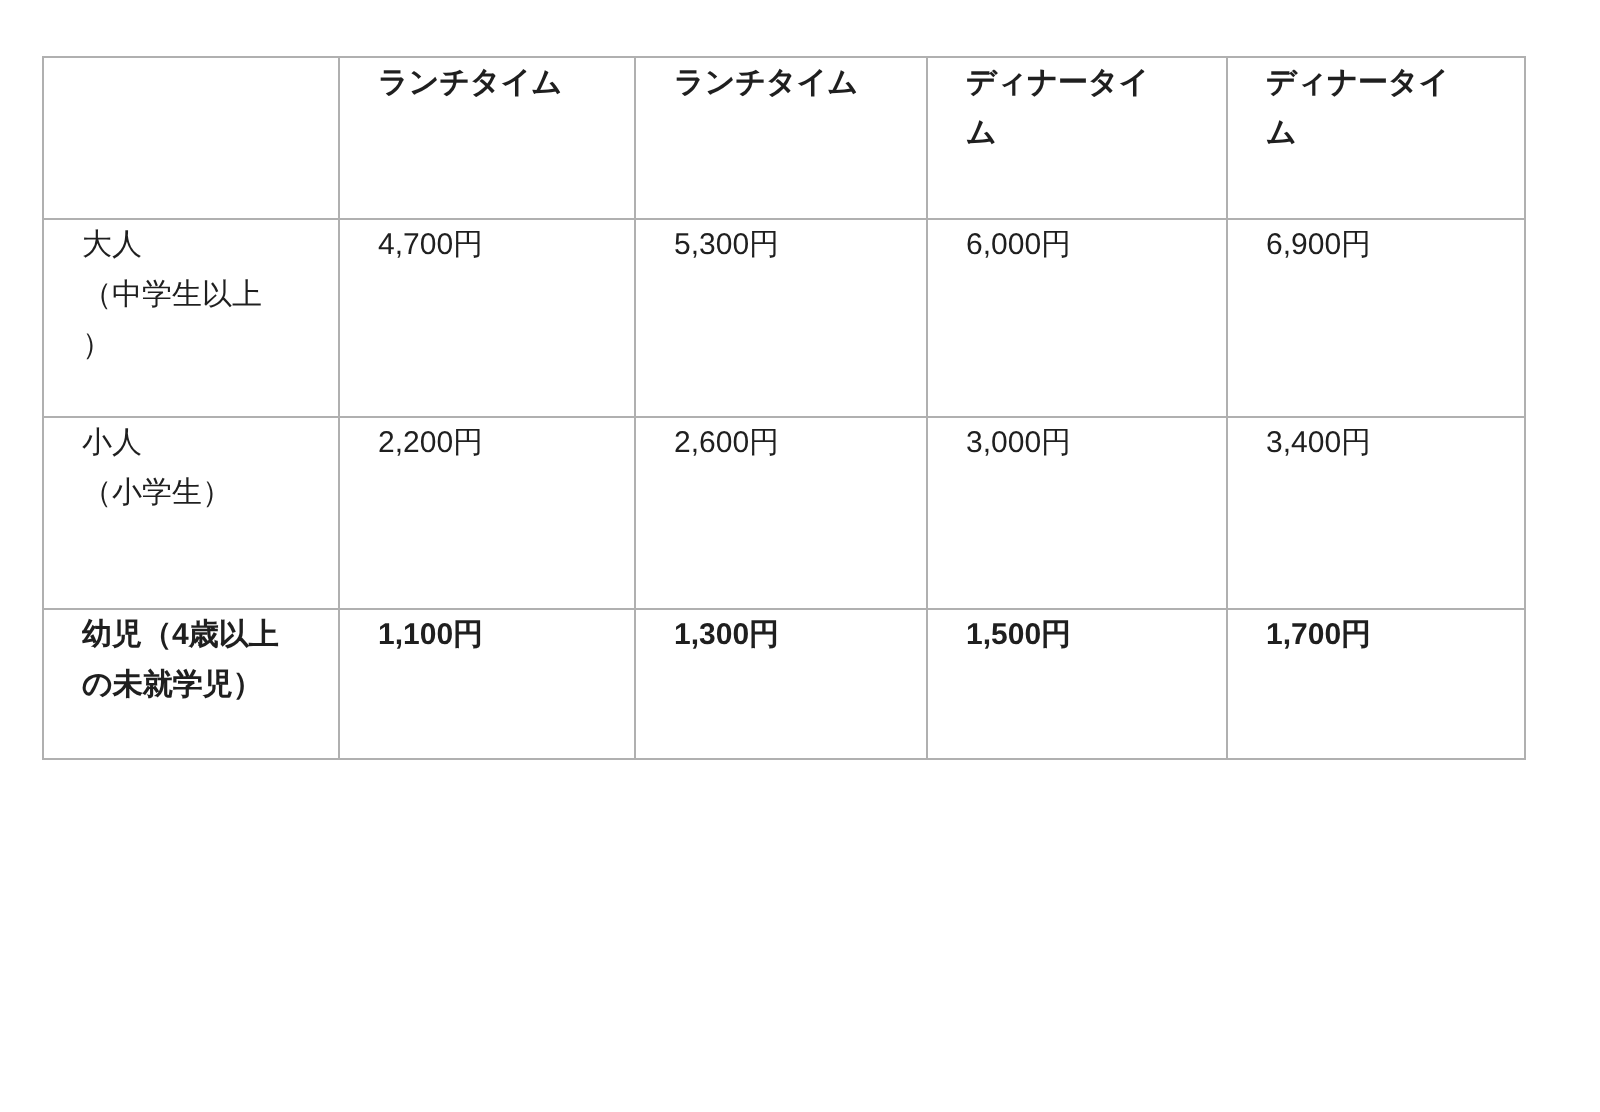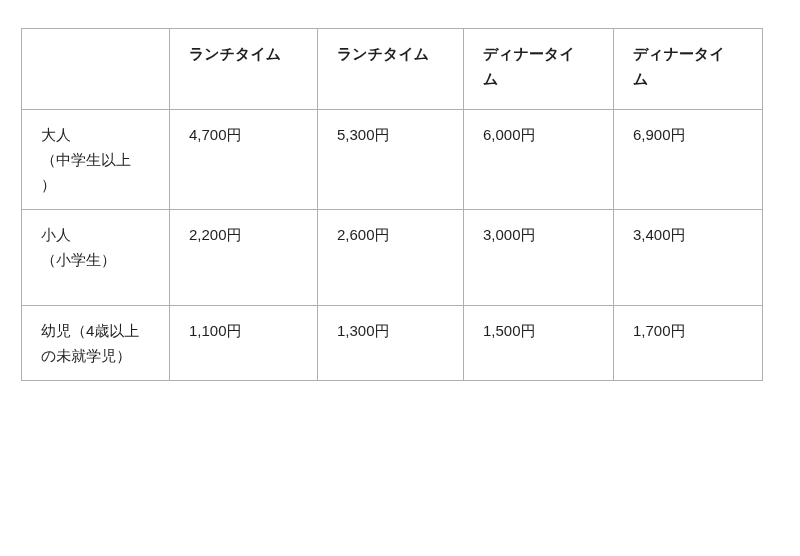--- a/index.html
+++ b/index.html
@@ -26,36 +26,36 @@
     top: 28px;
     width: 741px;
     border-collapse: collapse;
     table-layout: fixed;
   }
   table.pricing th,
   table.pricing td {
     border: 1px solid #b0b0b0;
     vertical-align: top;
     text-align: left;
-    padding: 12px 19px;
+    padding: 0 19px;
     font-size: 15px;
     line-height: 25px;
     color: #1f1f1f;
     white-space: pre-line;
     overflow: hidden;
     box-sizing: border-box;
   }
   table.pricing th {
     font-weight: bold;
   }
   tr.r-header  { height: 81px; }
   tr.r-times   { height: 159px; }
   tr.r-adult   { height: 99px; margin-top: 16px; }
   tr.r-child   { height: 96px; }
-  tr.r-infant  { height: 75px; }
+  tr.r-infant  { height: 75px; font-weight: bold; }
 </style>
 </head>
 <body>
 
 <div class="page">
   <table class="pricing">
     <colgroup>
       <col style="width:148px">
       <col style="width:148px">
       <col style="width:146px">

